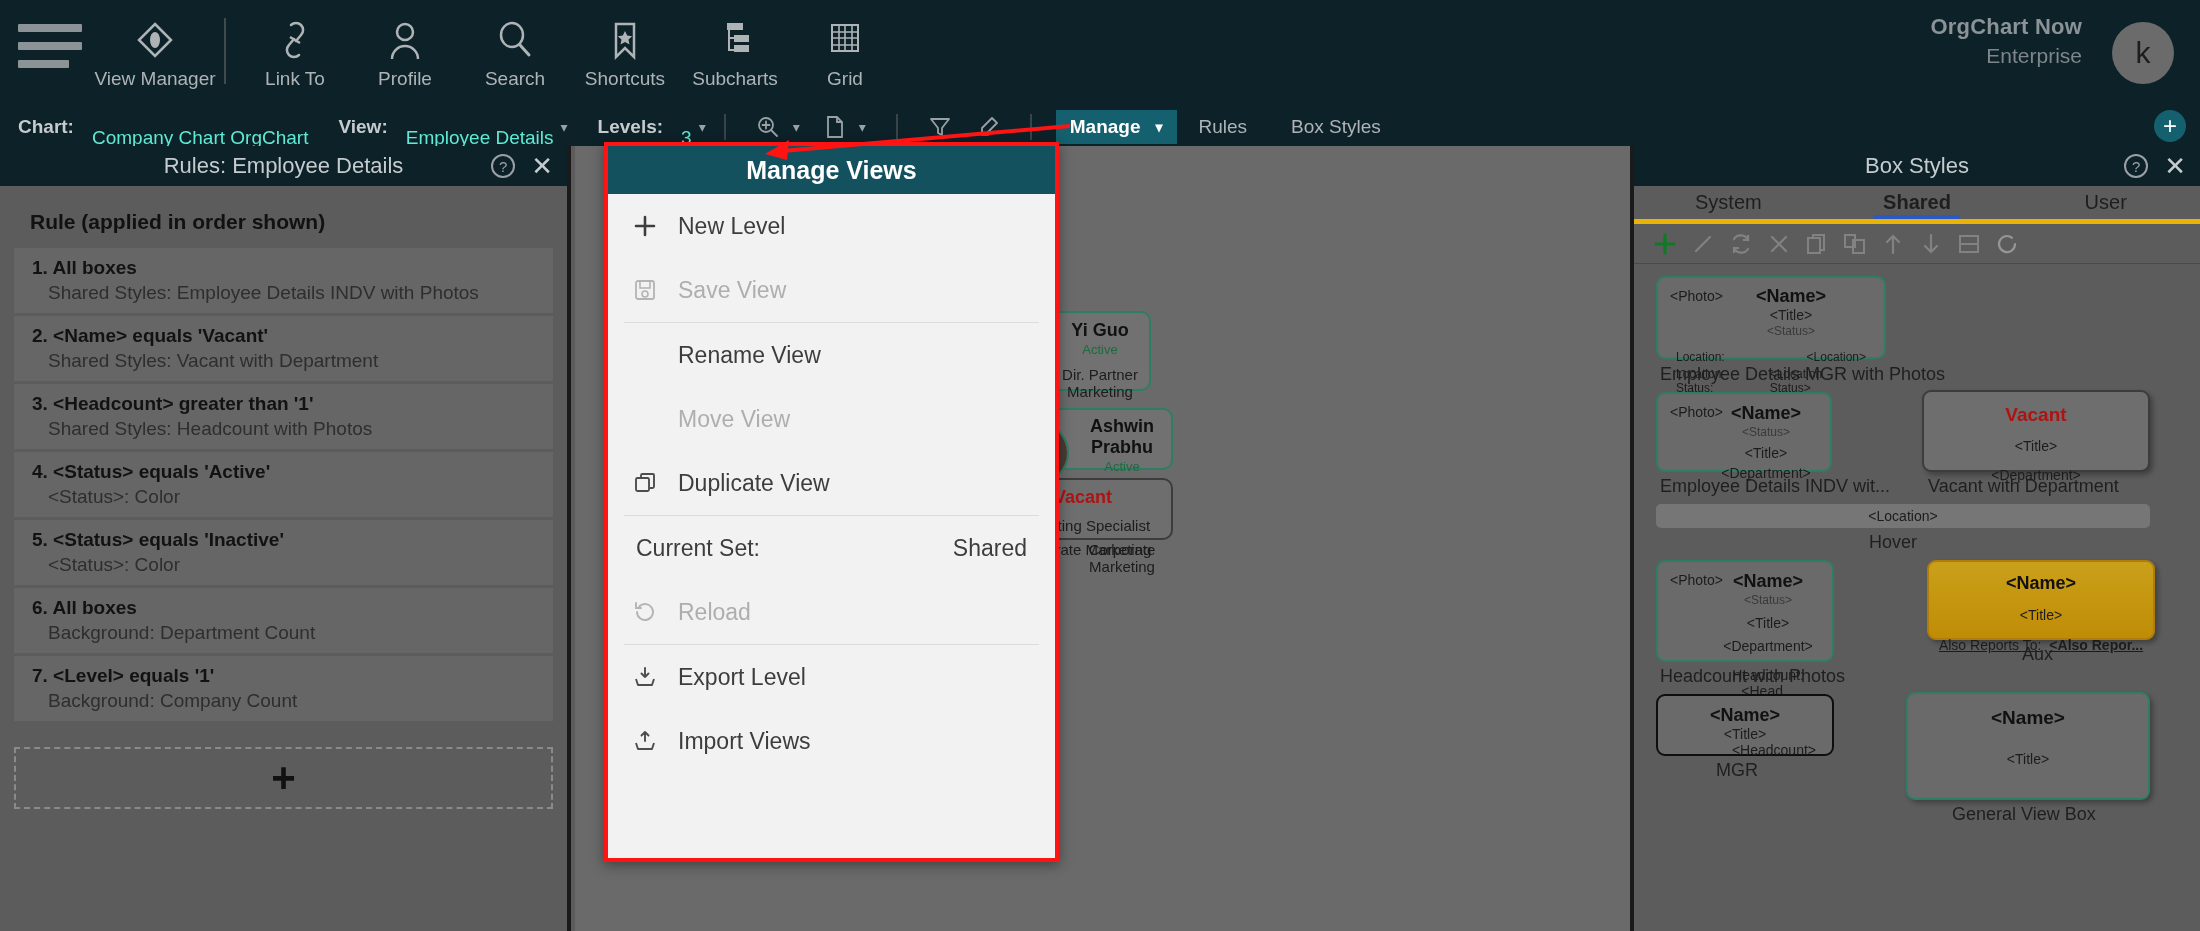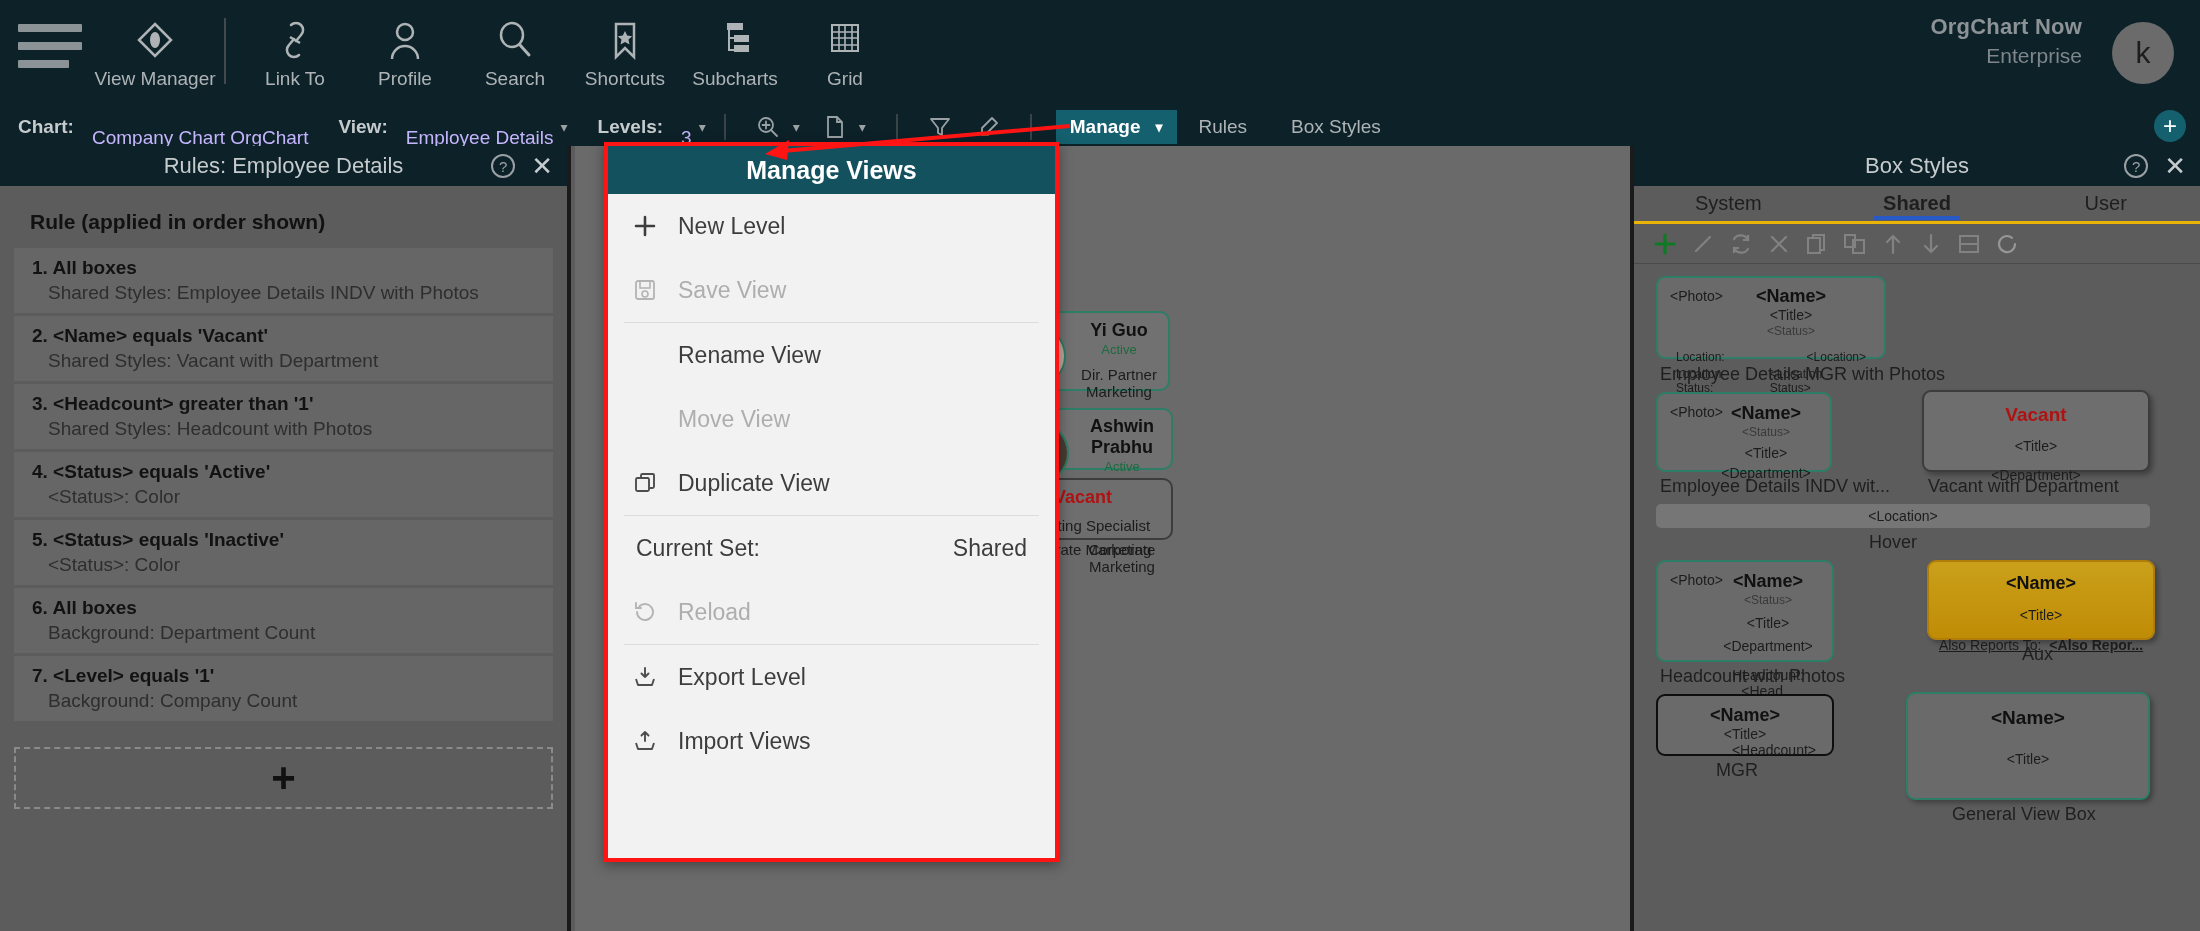--- a/index.html
+++ b/index.html
@@ -28,21 +28,21 @@
   .brand { position:absolute; right:118px; top:14px; text-align:right; }
   .brand .b1 { font-size:22px; font-weight:bold; color:#8c9396; letter-spacing:.2px;}
   .brand .b2 { font-size:21px; color:#7e868a; margin-top:4px;}
   .avatar { position:absolute; right:26px; top:22px; width:62px; height:62px; border-radius:50%;
             background:#6b6b6b; color:#1d1d1d; font-size:30px; display:flex; align-items:center; justify-content:center; cursor:pointer;}
 
   
   .subbar { position:absolute; top:108px; left:0; width:2200px; height:38px; background:#0d2129;
             display:flex; align-items:center; color:#aeb4b6; font-size:19px; }
   .subbar .k { font-weight:bold; color:#c6cbcd; margin-left:18px; }
-  .subbar .v { margin-left:18px; color:#c4b5fd;margin-top:21px; }
+  .subbar .v { margin-left:18px; color:#5eead4;margin-top:21px; }
   .subbar .caret { font-size:14px; margin-left:7px; color:#9aa1a4;}
   .subsep { width:2px; height:26px; background:#3a4347; margin:0 18px; }
   .iconbtn { display:flex; align-items:center; gap:6px; color:#9aa1a4; cursor:pointer; padding:0 12px;}
   .managebtn { background:#14606f; color:#fff; font-weight:bold; padding:6px 14px; margin-left:6px; display:flex; align-items:center; gap:8px; cursor:pointer;}
   .plainbtn { color:#aeb4b6; padding:0 22px; cursor:pointer;}
   .plusright { position:absolute; right:14px; top:110px; width:32px; height:32px; border-radius:50%; background:#14606f; color:#fff; display:flex; align-items:center; justify-content:center; font-size:24px; cursor:pointer;}
 
   
   .leftpanel { position:absolute; left:0; top:146px; width:571px; height:785px; background:#5c5c5c; border-right:4px solid #1a1a1a;}
   .panelhdr { height:40px; background:#0d2129; color:#c6cbcd; font-size:22px; display:flex; align-items:center; justify-content:center; position:relative;}
@@ -65,21 +65,21 @@
   .ocbox .hcline { border-top:2px solid #2d7d67; margin:7px 14px 0 14px;}
   .ocbox .hc { display:flex; justify-content:space-between; font-size:15px; color:#1c1c1c; padding:4px 14px 0 14px;}
   .ocbox .photo { position:absolute; left:12px; top:12px; width:62px; height:62px; border-radius:50%; border:2px solid #2d7d67; overflow:hidden;}
   .vac { border:2px solid #3c3c3c; background:#6e6e6e; }
   .vac .nm { color:#b01212; }
   .connector { position:absolute; background:#2b2b2b; }
   .uptri { position:absolute; width:0; height:0; border-left:9px solid transparent; border-right:9px solid transparent; border-bottom:12px solid #1c1c1c;}
 
   
   .rightpanel { position:absolute; right:0; top:146px; width:570px; height:785px; background:#5c5c5c; border-left:4px solid #1a1a1a;}
-  .tabs { height:38px; display:flex; align-items:center; background:#5c5c5c; border-bottom:3px solid #eab308;}
+  .tabs { height:38px; display:flex; align-items:center; background:#5c5c5c; border-bottom:5px solid #eab308;}
   .tab { flex:1; text-align:center; font-size:20px; color:#1e1e1e; position:relative; cursor:pointer;}
   .tab.active { font-weight:bold; }
   .tab.active:after { content:""; position:absolute; left:50%; transform:translateX(-50%); bottom:-5px; width:86px; height:4px; background:#2859c5;}
   .iconrow { height:40px; display:flex; align-items:center; gap:4px; padding-left:14px; border-bottom:1px solid #4a4a4a;}
   .irbtn { width:34px;height:34px; display:flex;align-items:center;justify-content:center; cursor:pointer;}
   .stylegrid { position:relative; padding:8px 0 0 0; height:700px;}
   .sbox { position:absolute; background:#6a6a6a; border:2px solid #2d7d67; border-radius:9px; }
   .sbox .ph { position:absolute; left:12px; top:10px; font-size:14px; color:#1c1c1c;}
   .sbox .cn { text-align:center; font-weight:bold; font-size:18px; color:#111;}
   .sbox .cs { text-align:center; font-size:12px; color:#3a3a3a; margin-top:1px;}
@@ -338,21 +338,21 @@
         <div class="ti">Creative Dir.</div>
         <div class="dp">Corporate Marketing</div>
       </div>
       <div class="hcline"></div>
       <div class="hc">
         <span>Headcount:</span>
         <span>4</span>
       </div>
     </div>
 
-    <div class="ocbox" style="left:415px; top:165px; width:180px; height:80px;">
+    <div class="ocbox" style="left:396px; top:165px; width:180px; height:80px;">
       <div class="photo">
         <svg width="62" height="62" viewBox="0 0 62 62">
             <rect width="62" height="62" fill="#c0a9a0"></rect>
             <circle cx="31" cy="22" r="13" fill="#241713"></circle>
             <ellipse cx="31" cy="53" rx="20" ry="15" fill="#9d8b84"></ellipse>
           </svg>
       </div>
       <div style="padding-left:78px; padding-top:7px;">
         <div class="nm">Yi Guo</div>
         <div class="st">Active</div>

